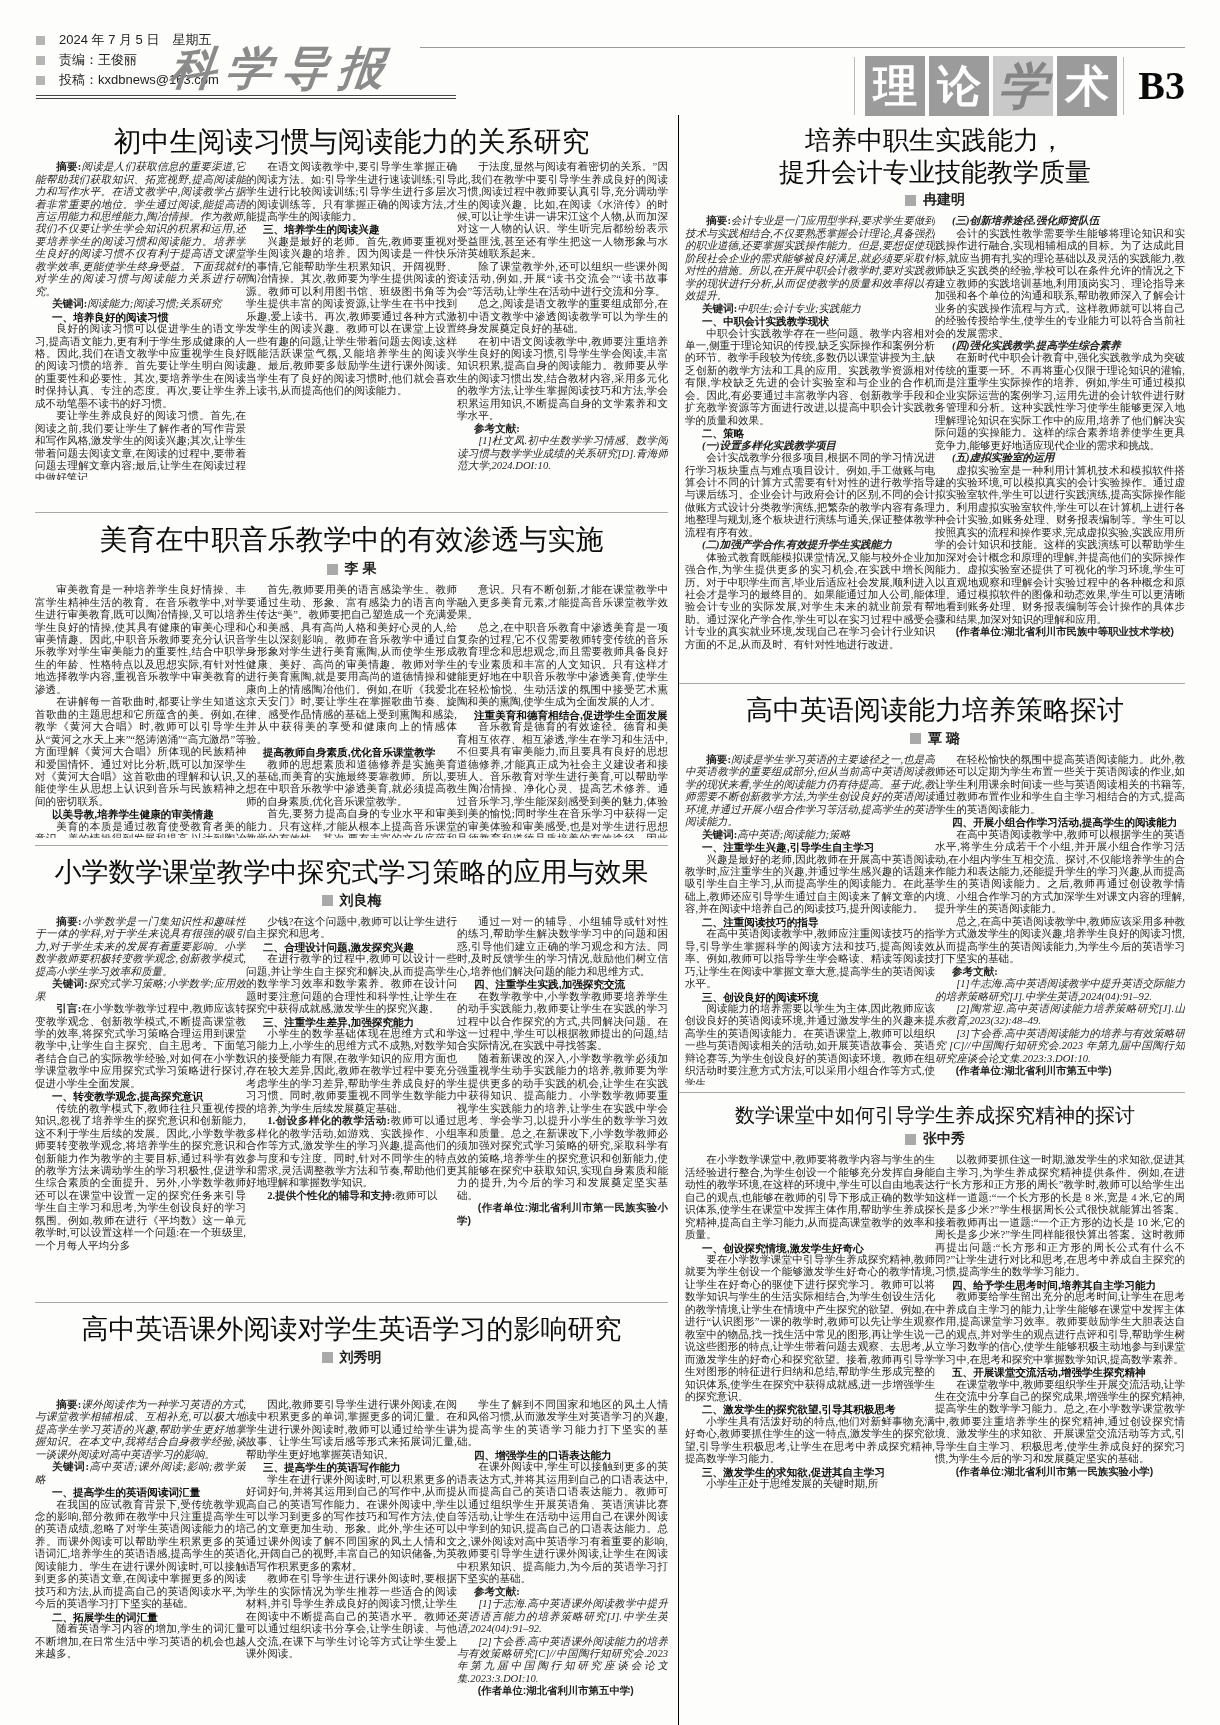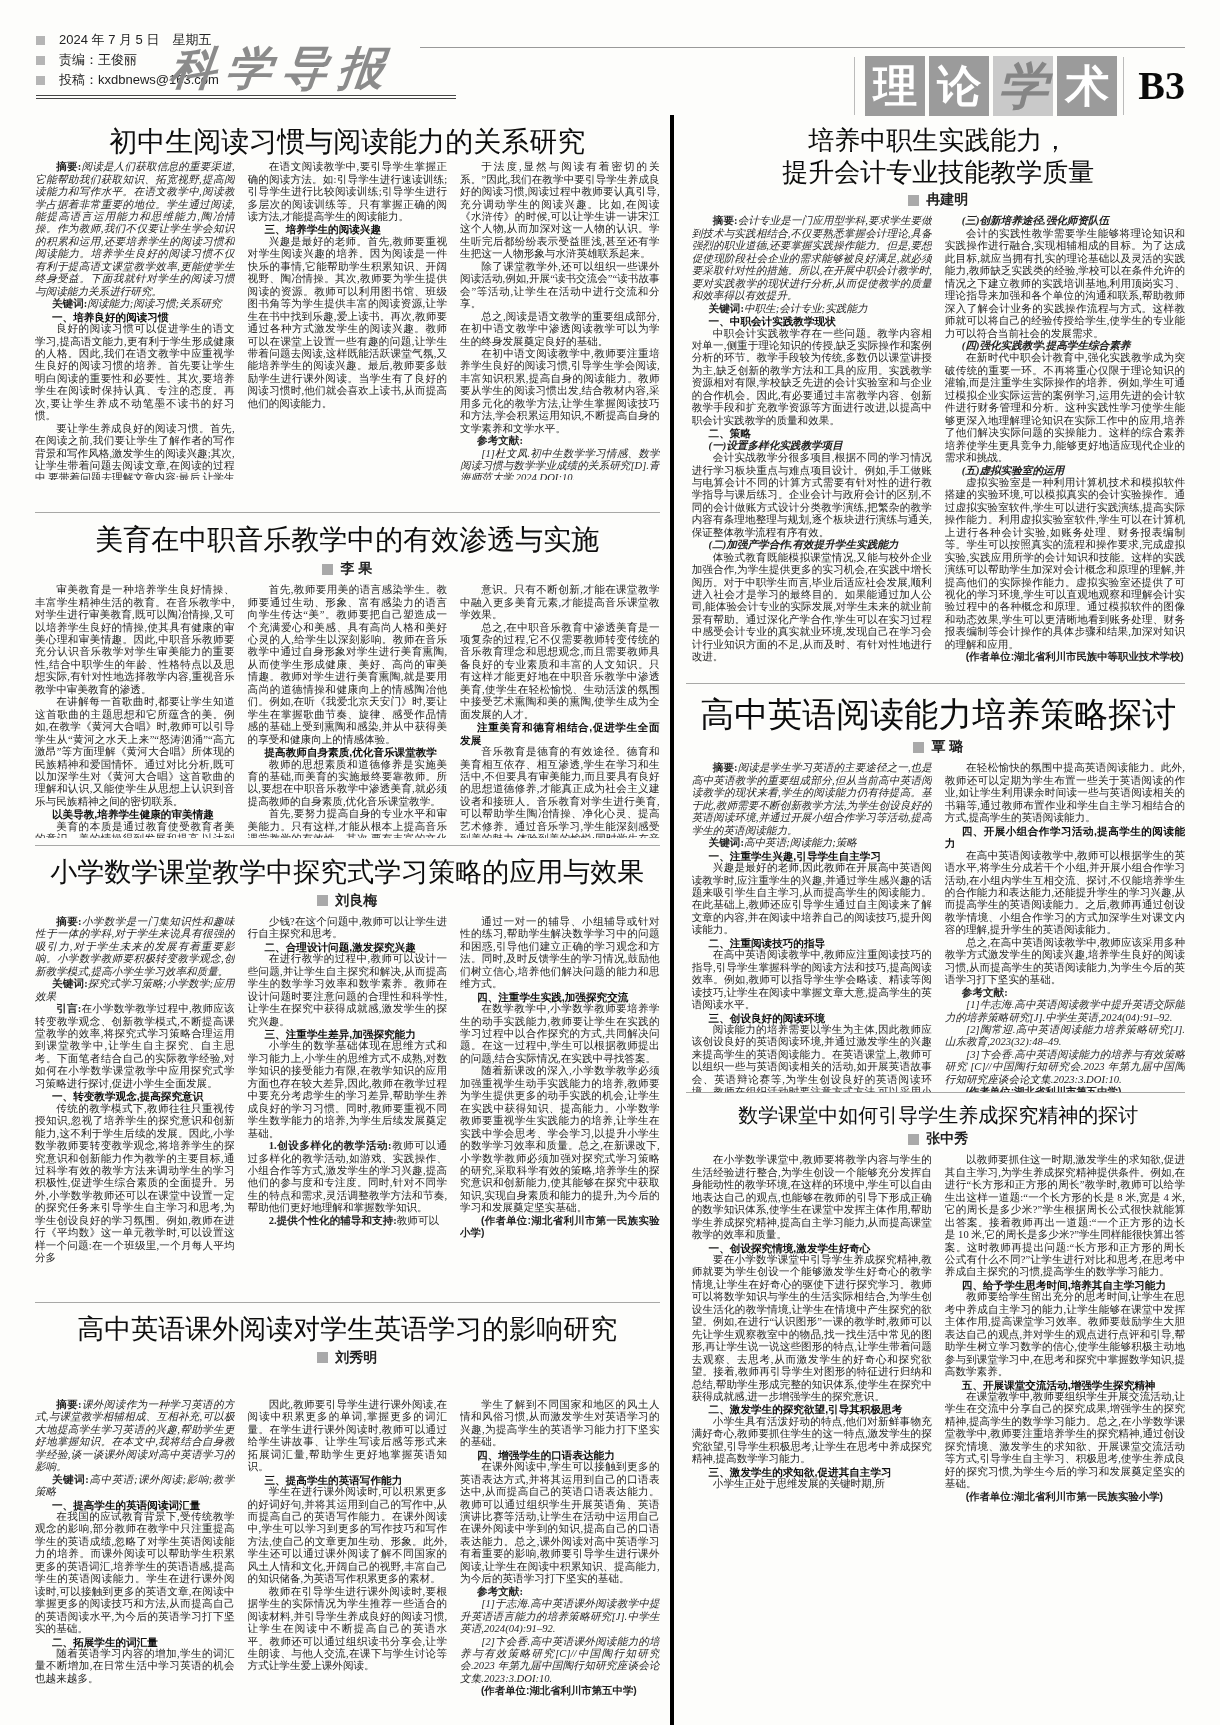--- a/index.html
+++ b/index.html
@@ -19,31 +19,31 @@
   #banner{position:absolute;right:35px;top:55px;display:flex;align-items:center;height:62px;}
   .vline{width:1px;height:58px;background:#bbb;margin:0 6px;}
   .bblock{width:60px;height:60px;background:#9b9b9b;color:#fff;font-family:"Liberation Sans","DejaVu Sans",sans-serif;
           font-weight:bold;font-size:44px;display:flex;align-items:center;justify-content:center;margin-left:4px;}
   .bblock.script{background:#c9c9c9;color:#858585;font-family:"DejaVu Serif",serif;font-style:italic;font-size:50px;}
   #page-no{font-family:"Liberation Serif","DejaVu Serif",serif;font-weight:bold;font-size:40px;color:#0a0a0a;
            margin-left:8px;line-height:60px;}
   
   #content{position:absolute;left:35px;top:115px;width:1150px;height:1610px;display:flex;}
   #left-stack{width:633px;}
-  #right-stack{width:507px;margin-left:10px;border-left:4px solid #000000;padding-left:12px;}
+  #right-stack{width:507px;margin-left:10px;border-left:1px solid #000000;padding-left:0;}
   #right-stack{width:506px;}
   .article{box-sizing:border-box;overflow:hidden;padding:4px 0 2px 6px;}
   #left-stack .article{padding-left:0;}
   .article + .article{border-top:1px solid #a8a8a6;}
   .a-title{font-family:"Liberation Sans","DejaVu Sans",sans-serif;font-weight:normal;color:#0d0d0d;
            text-align:center;line-height:1.22;margin:6px 4px 2px;}
   .a-author{display:flex;align-items:center;justify-content:center;gap:7px;margin:3px 0 6px;
             font-family:"Liberation Sans","DejaVu Sans",sans-serif;font-weight:bold;font-size:14px;color:#222;}
   .a-author .sq{width:11px;height:11px;background:#a9a9a9;}
-  .cols{display:flex;gap:13px;overflow:hidden;justify-content:flex-end;}
+  .cols{display:flex;gap:0;overflow:hidden;justify-content:flex-end;}
   .col{flex:1 1 0;overflow:hidden;text-align:justify;text-justify:inter-character;
        font-size:10.6px;line-height:12.45px;color:#242424;}
   .seg{margin:0;}
   .seg.p{text-indent:2em;}
   .seg.h{font-family:"Liberation Sans","DejaVu Sans",sans-serif;font-weight:bold;text-indent:1.6em;color:#111;}
   .seg.hs{font-weight:bold;font-style:italic;text-indent:1.6em;}
   .seg.abs,.seg.kw,.seg.ref{font-style:italic;color:#1f1f1f;}
   .seg.abs{text-indent:2em;}
   .seg.ref{text-indent:2em;}
   .seg.kw{text-indent:1.6em;}
@@ -239,21 +239,21 @@
               <p class="seg p">会计的实践性教学需要学生能够将理论知识和实践操作进行融合,实现相辅相成的目标。为了达成此目标,就应当拥有扎实的理论基础以及灵活的实践能力,教师缺乏实践类的经验,学校可以在条件允许的情况之下建立教师的实践培训基地,利用顶岗实习、理论指导来加强和各个单位的沟通和联系,帮助教师深入了解会计业务的实践操作流程与方式。这样教师就可以将自己的经验传授给学生,使学生的专业能力可以符合当前社会的发展需求。</p>
               <p class="seg hs">(四)强化实践教学,提高学生综合素养</p>
               <p class="seg p">在新时代中职会计教育中,强化实践教学成为突破传统的重要一环。不再将重心仅限于理论知识的灌输,而是注重学生实际操作的培养。例如,学生可通过模拟企业实际运营的案例学习,运用先进的会计软件进行财务管理和分析。这种实践性学习使学生能够更深入地理解理论知识在实际工作中的应用,培养了他们解决实际问题的实操能力。这样的综合素养培养使学生更具竞争力,能够更好地适应现代企业的需求和挑战。</p>
               <p class="seg hs">(五)虚拟实验室的运用</p>
               <p class="seg p">虚拟实验室是一种利用计算机技术和模拟软件搭建的实验环境,可以模拟真实的会计实验操作。通过虚拟实验室软件,学生可以进行实践演练,提高实际操作能力。利用虚拟实验室软件,学生可以在计算机上进行各种会计实验,如账务处理、财务报表编制等。学生可以按照真实的流程和操作要求,完成虚拟实验,实践应用所学的会计知识和技能。这样的实践演练可以帮助学生加深对会计概念和原理的理解,并提高他们的实际操作能力。虚拟实验室还提供了可视化的学习环境,学生可以直观地观察和理解会计实验过程中的各种概念和原理。通过模拟软件的图像和动态效果,学生可以更清晰地看到账务处理、财务报表编制等会计操作的具体步骤和结果,加深对知识的理解和应用。</p>
               <p class="seg attr">(作者单位:湖北省利川市民族中等职业技术学校)</p>
             </div>
           </div>
         </div>
         <div class="article" style="height: 409px;">
-          <div class="a-title" style="font-size: 34px;">
+          <div class="a-title" style="font-size: 27px;">
             <div>高中英语阅读能力培养策略探讨</div>
           </div>
           <div class="a-author">
             <span class="sq"></span>
             <span>覃 璐</span>
           </div>
           <div class="cols" style="height: calc(100% - 70.94px);">
             <div class="col">
               <p class="seg abs"><b>摘要:</b>阅读是学生学习英语的主要途径之一,也是高中英语教学的重要组成部分,但从当前高中英语阅读教学的现状来看,学生的阅读能力仍有待提高。基于此,教师需要不断创新教学方法,为学生创设良好的英语阅读环境,并通过开展小组合作学习等活动,提高学生的英语阅读能力。</p>
               <p class="seg kw"><b>关键词:</b>高中英语;阅读能力;策略</p>

